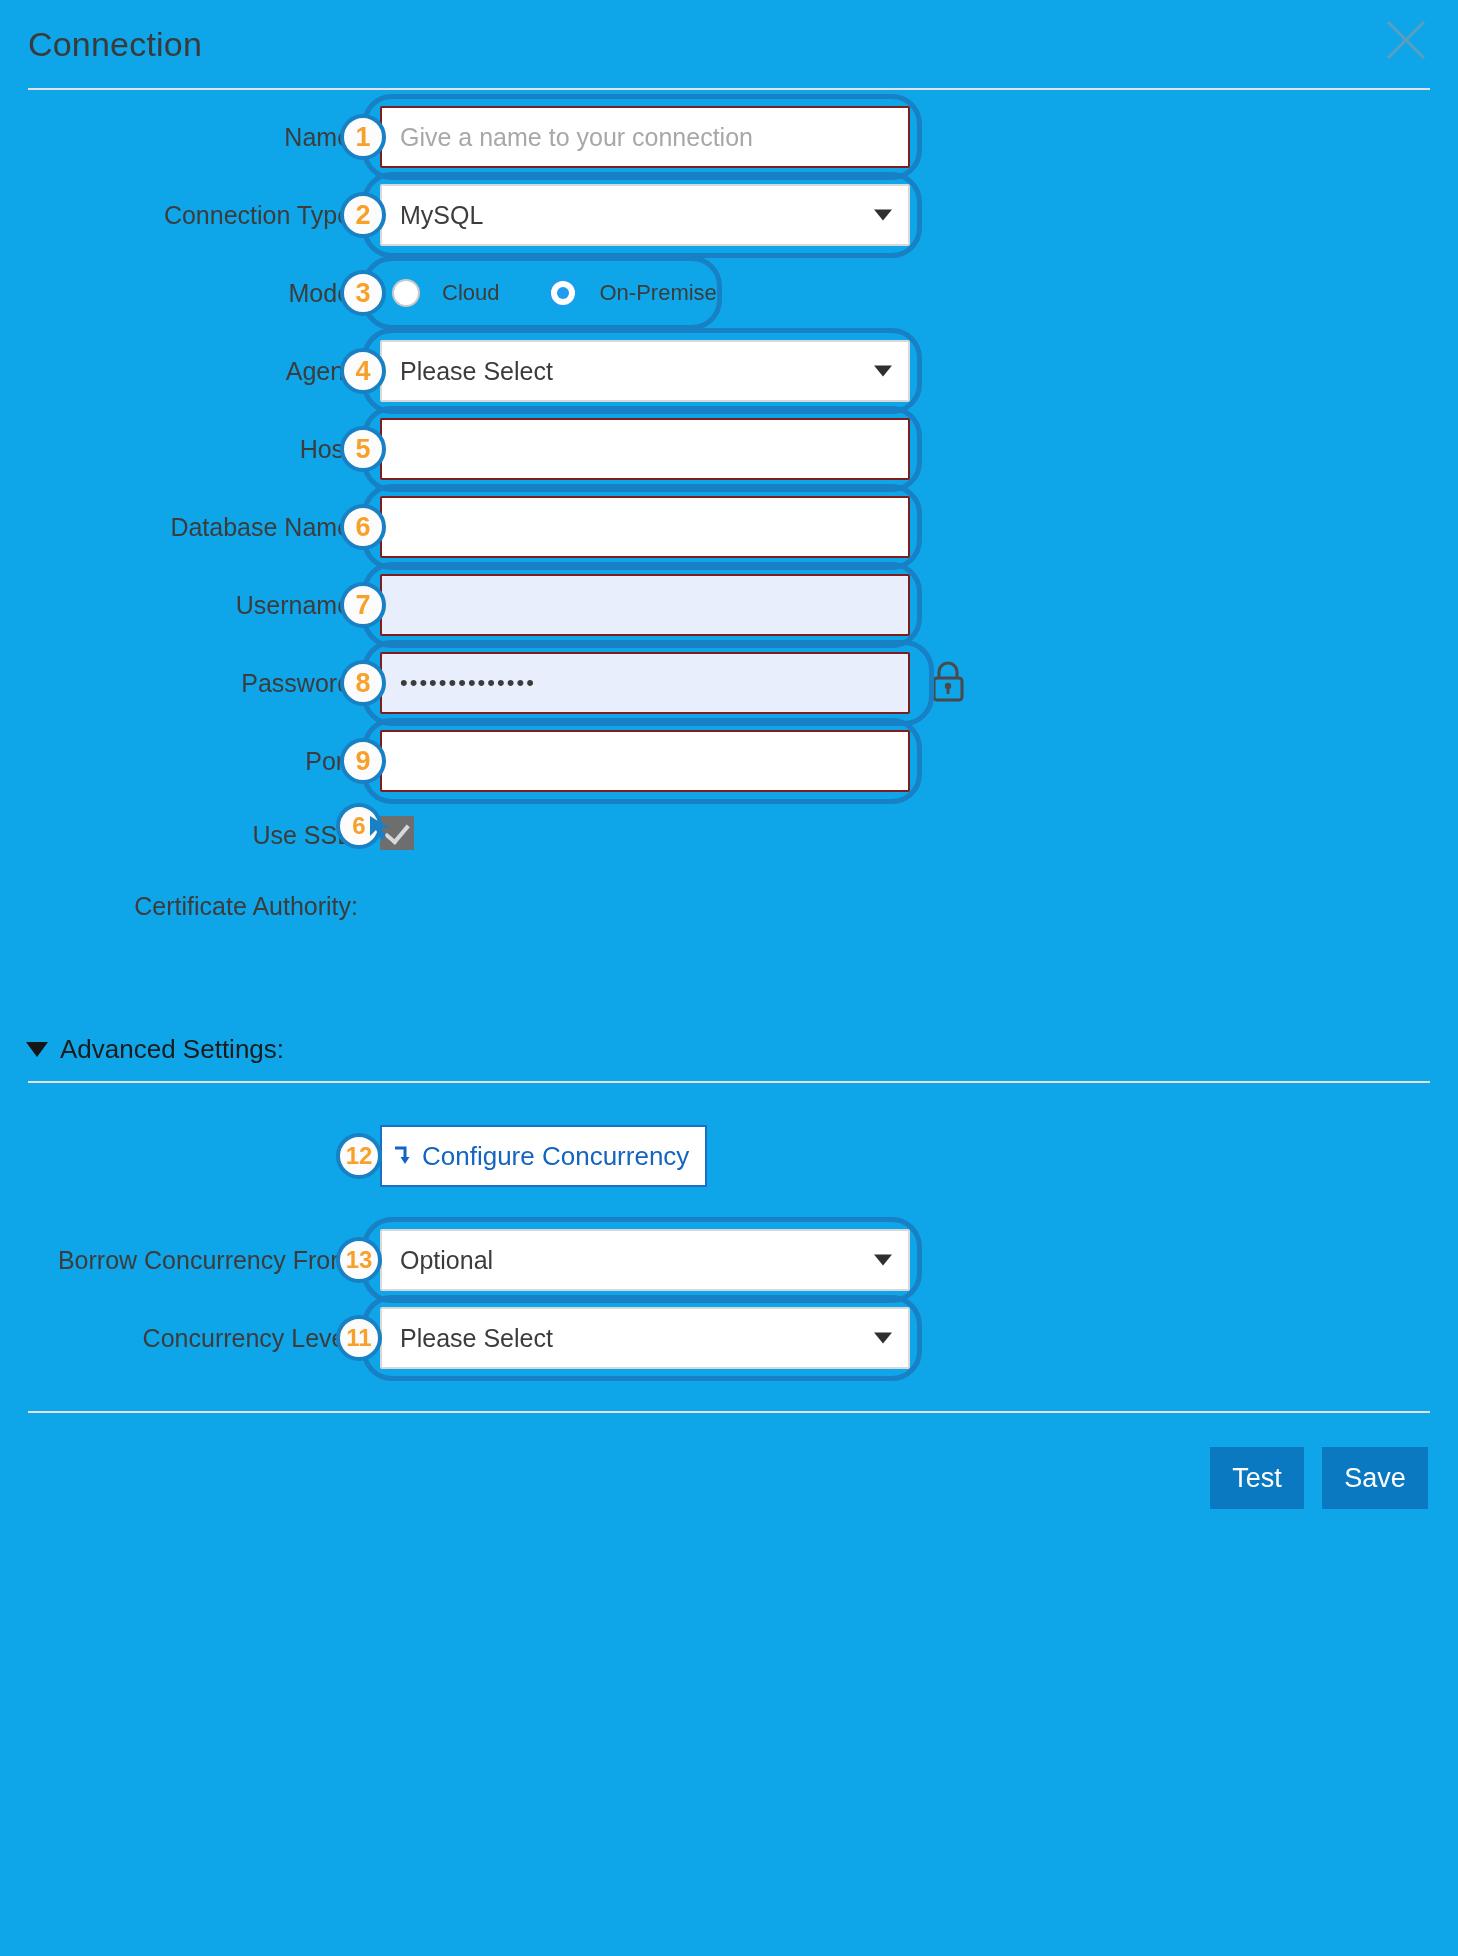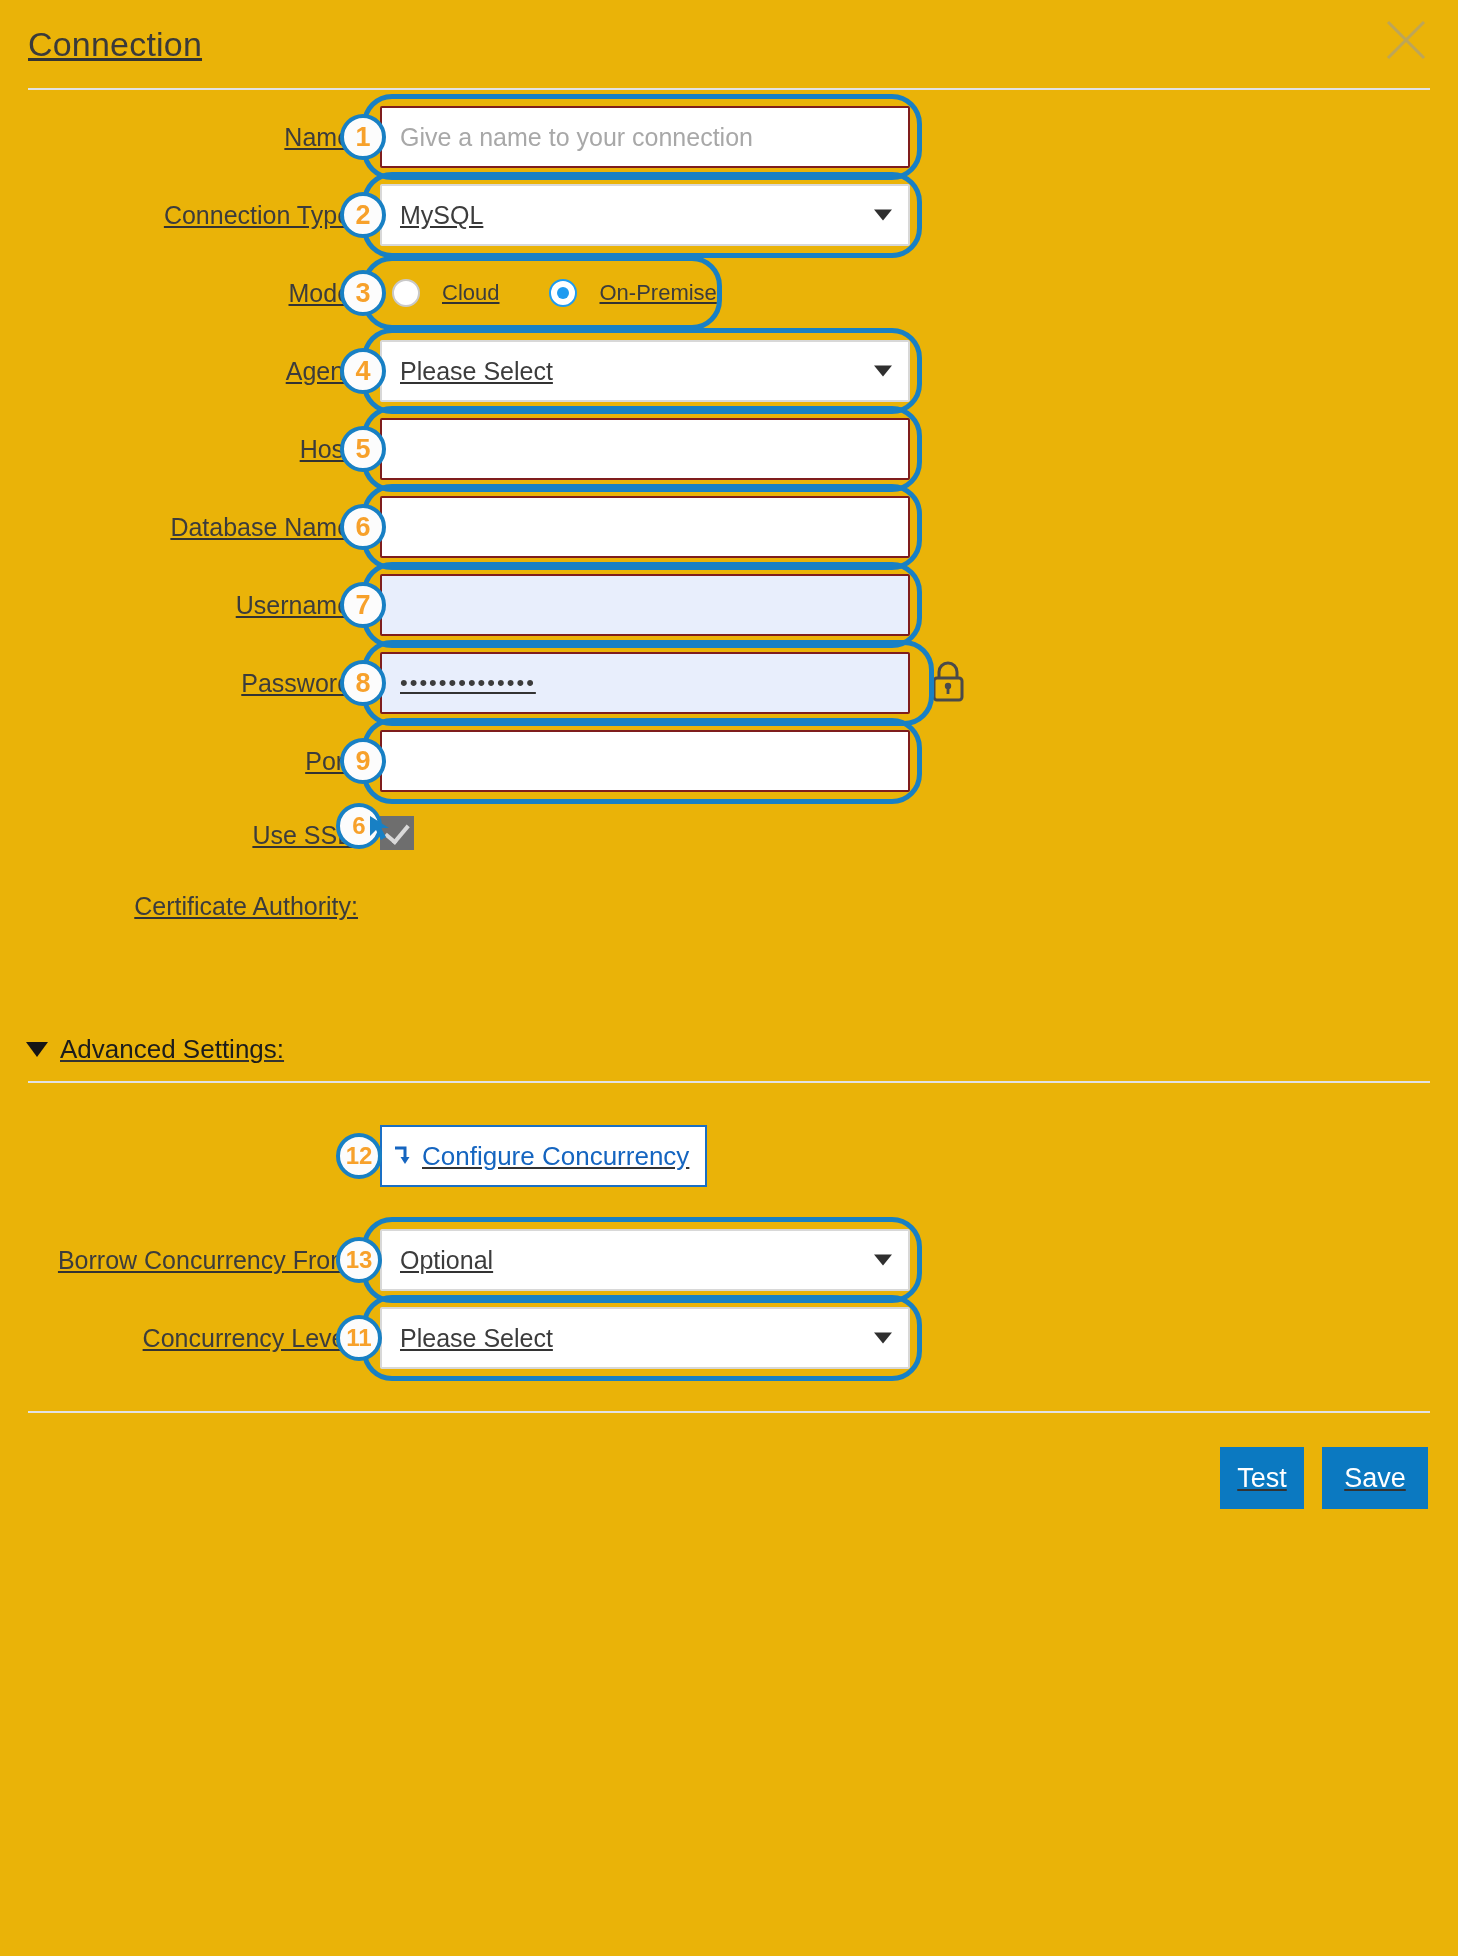--- a/index.html
+++ b/index.html
@@ -5,21 +5,21 @@
   * { box-sizing: border-box; }
   html, body {
     margin: 0; padding: 0;
     width: 1458px; height: 1956px;
     background: #ffffff;
     font-family: "Liberation Sans", sans-serif;
     color: #333333;
     overflow: hidden;
   }
 
-  .dialog { position: relative; width: 1458px; height: 1956px; background:#eab308;text-decoration:underline; }
+  .dialog { position: relative; width: 1458px; height: 1956px; background:#0ea5e9; }
 
   
   .hdr {
     position: relative;
     height: 88px;
     padding: 0 28px;
     display: flex; align-items: center;
   }
   .hdr-title {
     font-size: 34px;
@@ -222,21 +222,21 @@
     display:flex; justify-content:flex-end; align-items:center;
     gap: 18px;
     padding: 34px 30px 0 0;
   }
   .btn {
     background: #0b79c1;
     color:#fff;
     border:none;
     font-size: 27px;
     font-family:"Liberation Sans", sans-serif;
-    width: 84px; height: 62px;
+    width: 94px; height: 62px;
     cursor:pointer;
   }
   .btn.save { width: 106px; }
 </style>
 </head>
 <body>
 
 <div class="dialog">
 
   <div class="hdr">

